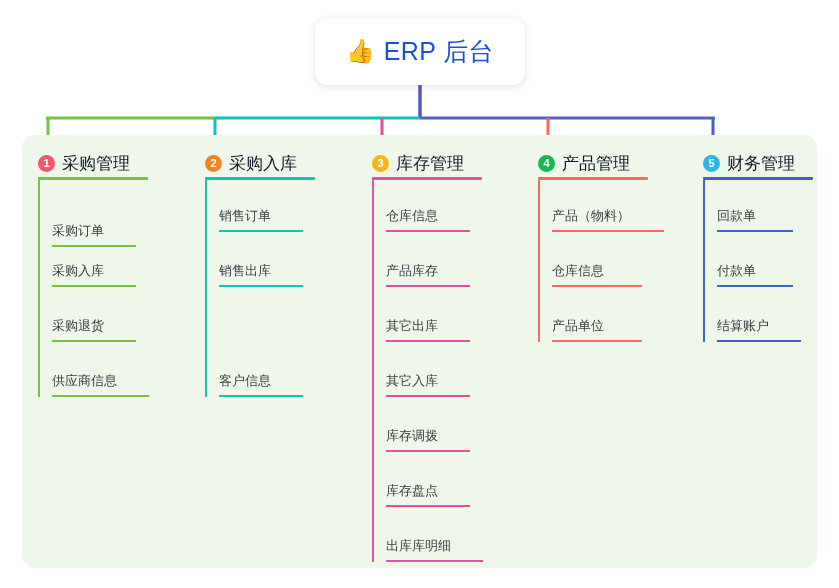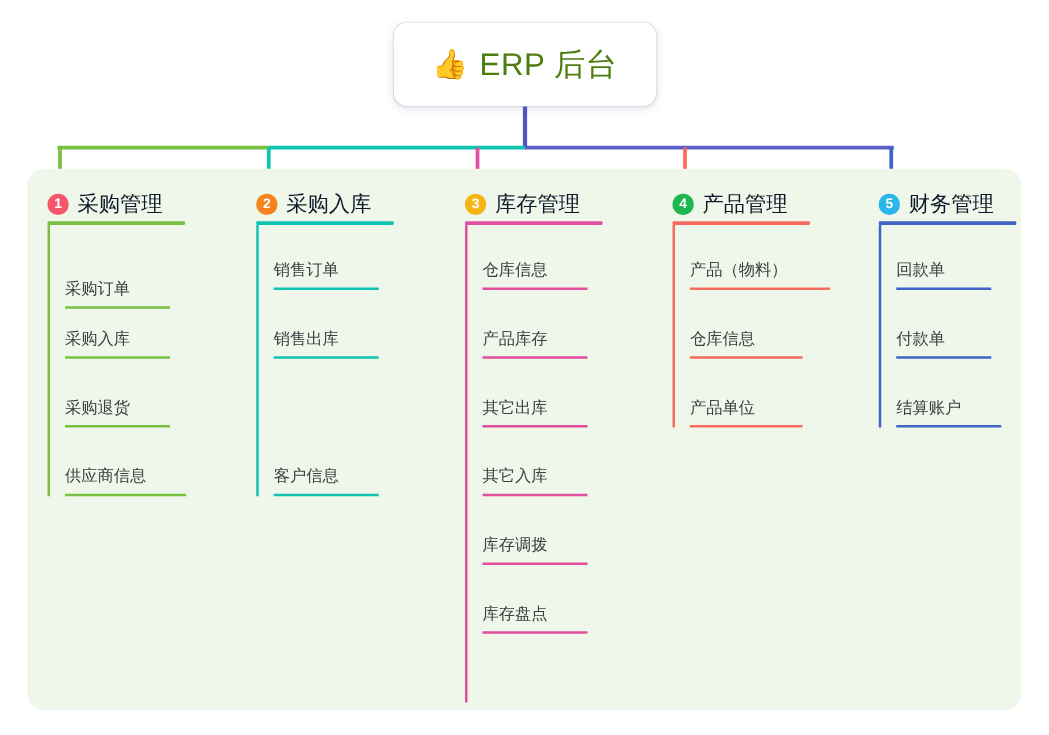--- a/index.html
+++ b/index.html
@@ -15,21 +15,21 @@
   
   .root-card{
     position:absolute;left:315px;top:18px;width:210px;height:67px;
     background:#ffffff;border-radius:11px;
     box-shadow:0 2px 7px rgba(90,100,130,.16), 0 0 1px rgba(90,100,130,.22);
     display:flex;align-items:center;justify-content:center;
     box-sizing:border-box;
   }
   .root-inner{display:flex;align-items:center;gap:9px;}
   .root-emoji{font-size:23px;line-height:1;}
-  .root-title{font-size:25px;color:#4d7c0f;letter-spacing:.4px;white-space:nowrap;}
+  .root-title{font-size:25px;color:#1d4ed8;letter-spacing:.4px;white-space:nowrap;}
 
   
   svg.links{position:absolute;left:0;top:0;width:839px;height:588px;pointer-events:none;}
 
   
   .panel{
     position:absolute;left:22px;top:135px;width:795px;height:433px;
     background:#eef7e9;border-radius:13px;
   }
   .col-head{position:absolute;display:flex;align-items:center;gap:7px;white-space:nowrap;}
@@ -140,20 +140,24 @@
         <div class="leaf-rule" style="width: 84px; background: rgb(225, 79, 158);"></div>
       </div>
       <div class="leaf" style="left: 364px; top: 287px; width: 84px; height: 30px;">
         <span class="leaf-label">库存调拨</span>
         <div class="leaf-rule" style="width: 84px; background: rgb(225, 79, 158);"></div>
       </div>
       <div class="leaf" style="left: 364px; top: 342px; width: 84px; height: 30px;">
         <span class="leaf-label">库存盘点</span>
         <div class="leaf-rule" style="width: 84px; background: rgb(225, 79, 158);"></div>
       </div>
+      <div class="leaf" style="left: 364px; top: 397px; width: 97px; height: 30px;">
+        <span class="leaf-label">出库库明细</span>
+        <div class="leaf-rule" style="width: 97px; background: rgb(225, 79, 158);"></div>
+      </div>
       <div class="col-head" style="left: 516px; top: 17px;">
         <span class="badge" style="background: rgb(30, 181, 83);">4</span>
         <span class="head-label">产品管理</span>
       </div>
       <div class="head-rule" style="left: 516px; top: 42px; width: 110px; background: rgb(249, 106, 93);"></div>
       <div class="vstem" style="left: 516px; top: 45px; height: 162px; background: rgb(249, 106, 93);"></div>
       <div class="leaf" style="left: 530px; top: 67px; width: 112px; height: 30px;">
         <span class="leaf-label">产品（物料）</span>
         <div class="leaf-rule" style="width: 112px; background: rgb(249, 106, 93);"></div>
       </div>

